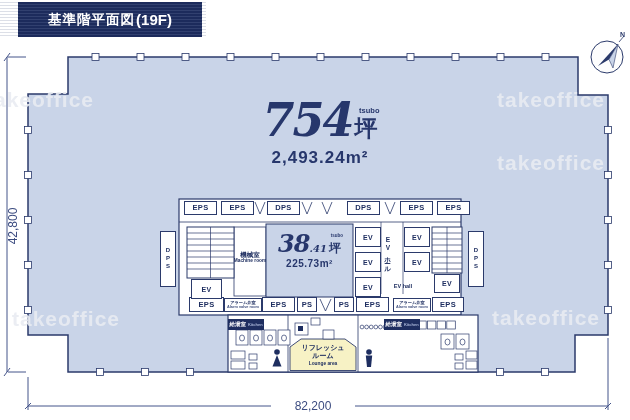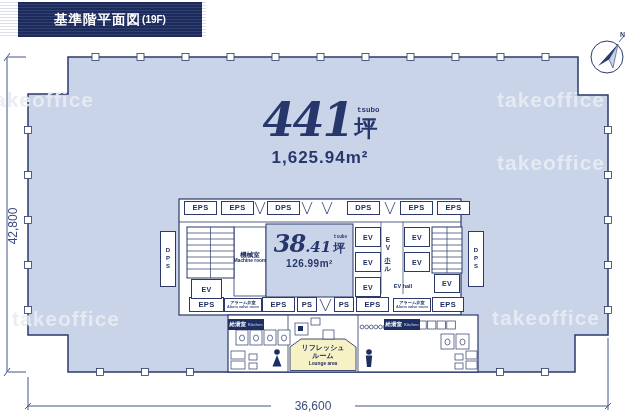--- a/index.html
+++ b/index.html
@@ -29,49 +29,49 @@
   .evhall-en{position:absolute;color:#1e2e60;font-size:5.5px;font-weight:bold;text-align:center}
 
   .lounge{position:absolute;color:#1e2e60;font-weight:bold;text-align:center;
           font-size:7px;line-height:1.12}
   .lounge .en{display:block;font-size:4.8px;margin-top:1px}
 
   
   .area{position:absolute;text-align:center;color:#27376c}
   .num-row{display:flex;justify-content:center;align-items:baseline;
            font-family:"DejaVu Serif",serif;font-style:italic;font-weight:bold}
-  .uwrap{position:relative;font-style:normal;font-family:Liberation Mono, monospace;
+  .uwrap{position:relative;font-style:normal;font-family:Liberation Sans, sans-serif;
          font-weight:bold;margin-left:2px}
   .tsu{position:absolute;right:-2px;font-weight:bold}
   .area-main{left:225px;top:93px;width:190px}
   .area-main .n1{font-size:46px;letter-spacing:-2px}
   .area-main .n2{font-size:29px}
   .area-main .u{font-size:23px}
   .area-main .tsu{top:-7px;font-size:7.5px}
   .area-main .sqm{font-size:17px;font-weight:bold;letter-spacing:1px;margin-top:1px}
   .area-core{left:266px;top:229px;width:87px}
   .area-core .n1{font-size:24px;letter-spacing:-1px}
-  .area-core .n2{font-size:15px}
+  .area-core .n2{font-size:10px}
   .area-core .u{font-size:12px}
   .area-core .tsu{top:-5px;font-size:4.5px}
   .area-core .sqm{font-size:10px;font-weight:bold;letter-spacing:.5px}
 
   
   .dim{position:absolute;color:#3c4c80;font-size:12px;text-align:center}
   .dim-w{left:273px;top:399px;width:80px;background:#fff}
   .dim-h{left:-22px;top:219px;width:70px;transform:rotate(-90deg)}
 
   
   .hdr{position:absolute;left:0;top:0;width:206px;height:38px;
        background:repeating-linear-gradient(180deg,#ffffff 0,#ffffff 2px,#dcdfe7 2px,#dcdfe7 3px)}
   .badge{position:absolute;left:18px;top:2px;width:184px;height:35px;
          background:repeating-linear-gradient(180deg,#1c2b5c 0,#1c2b5c 2px,#31406f 2px,#31406f 3px);
          color:#fff;display:flex;align-items:center;justify-content:center;
          font-weight:bold;font-size:13.5px;letter-spacing:1px;line-height:1}
-  .badge .floor{font-size:10px;letter-spacing:0;margin-left:1px}
+  .badge .floor{font-size:15px;letter-spacing:0;margin-left:1px}
   .subtitle{position:absolute;left:3px;top:24px;width:202px;text-align:center;
             color:#1c2b5c;font-weight:bold;font-size:10.5px;line-height:1}
 </style>
 </head>
 <body>
 
 <div class="stage">
 
   <svg width="630" height="420" viewBox="0 0 630 420">
 
@@ -284,36 +284,36 @@
   </div>
 
   <div class="lounge" style="left:288px;top:344px;width:70px">
     <span>リフレッシュ</span><br>
     <span>ルーム</span>
     <span class="en">Lounge area</span>
   </div>
 
   <div class="area area-main">
     <div class="num-row">
-      <span class="n1">441</span>
+      <span class="n1">754</span>
         <span class="uwrap"><span class="tsu">tsubo</span><span class="u">坪</span></span>
     </div>
-    <div class="sqm"><span>1,625.94</span><span>m²</span></div>
+    <div class="sqm"><span>2,493.24</span><span>m²</span></div>
   </div>
 
   <div class="area area-core">
     <div class="num-row">
       <span class="n1">38</span>
         <span class="n2">.41</span>
         <span class="uwrap"><span class="tsu">tsubo</span><span class="u">坪</span></span>
     </div>
-    <div class="sqm"><span>126.99</span><span>m²</span></div>
-  </div>
-
-  <div class="dim dim-w">36,600</div>
+    <div class="sqm"><span>225.73</span><span>m²</span></div>
+  </div>
+
+  <div class="dim dim-w">82,200</div>
   <div class="dim dim-h">42,800</div>
 
   <div class="hdr">
     <div class="badge">
       <span>基準階平面図</span>
       <span class="floor">(19F)</span>
     </div>
   </div>
 
 </div>

